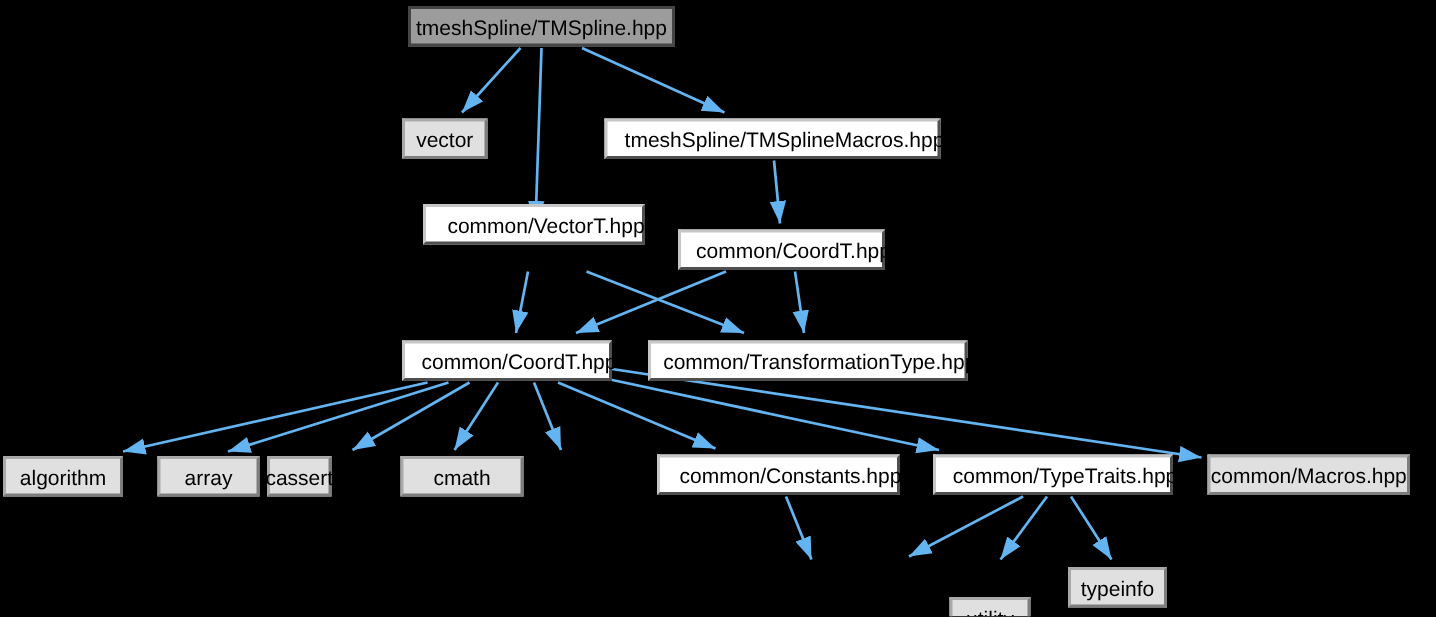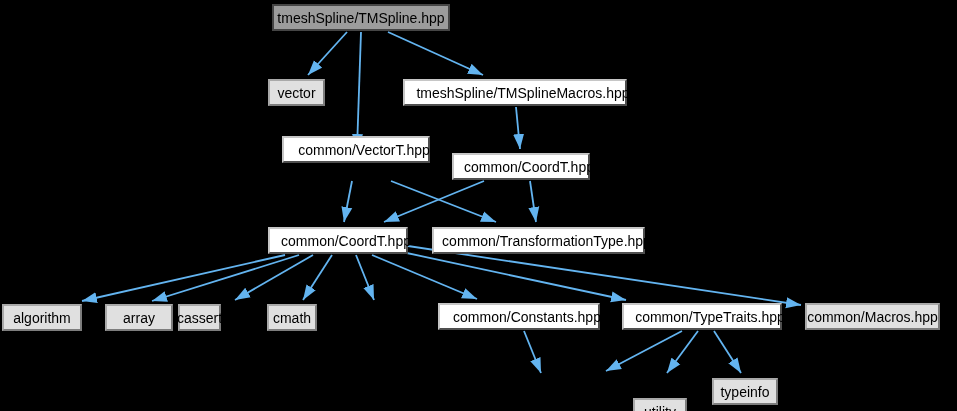--- a/index.html
+++ b/index.html
@@ -61,19 +61,19 @@
   <div class="node root" style="left:272px;top:4px;width:178px;height:27px">tmeshSpline/TMSpline.hpp</div>
   <div class="node system" style="left:268px;top:79px;width:57px;height:27px">vector</div>
   <div class="node file" style="left:403px;top:79px;width:224px;height:27px">tmeshSpline/TMSplineMacros.hpp</div>
   <div class="node file" style="left:282px;top:136px;width:148px;height:27px">common/VectorT.hpp</div>
   <div class="node file" style="left:452px;top:153px;width:138px;height:27px">common/CoordT.hpp</div>
   <div class="node file" style="left:268px;top:227px;width:140px;height:27px">common/CoordT.hpp</div>
   <div class="node file" style="left:432px;top:227px;width:213px;height:27px">common/TransformationType.hpp</div>
   <div class="node system" style="left:2px;top:304px;width:80px;height:27px">algorithm</div>
   <div class="node system" style="left:105px;top:304px;width:68px;height:27px">array</div>
   <div class="node system" style="left:178px;top:304px;width:43px;height:27px">cassert</div>
-  <div class="node system" style="left:267px;top:304px;width:50px;height:27px">cmath</div>
+  <div class="node system" style="left:267px;top:304px;width:82px;height:27px">cmath</div>
   <div class="node file" style="left:438px;top:303px;width:162px;height:27px">common/Constants.hpp</div>
   <div class="node file" style="left:622px;top:303px;width:160px;height:27px">common/TypeTraits.hpp</div>
   <div class="node system" style="left:805px;top:303px;width:135px;height:27px">common/Macros.hpp</div>
   <div class="node system" style="left:633px;top:398px;width:54px;height:27px">utility</div>
   <div class="node system" style="left:712px;top:378px;width:66px;height:27px">typeinfo</div>
 </div>
 
 </body></html>

